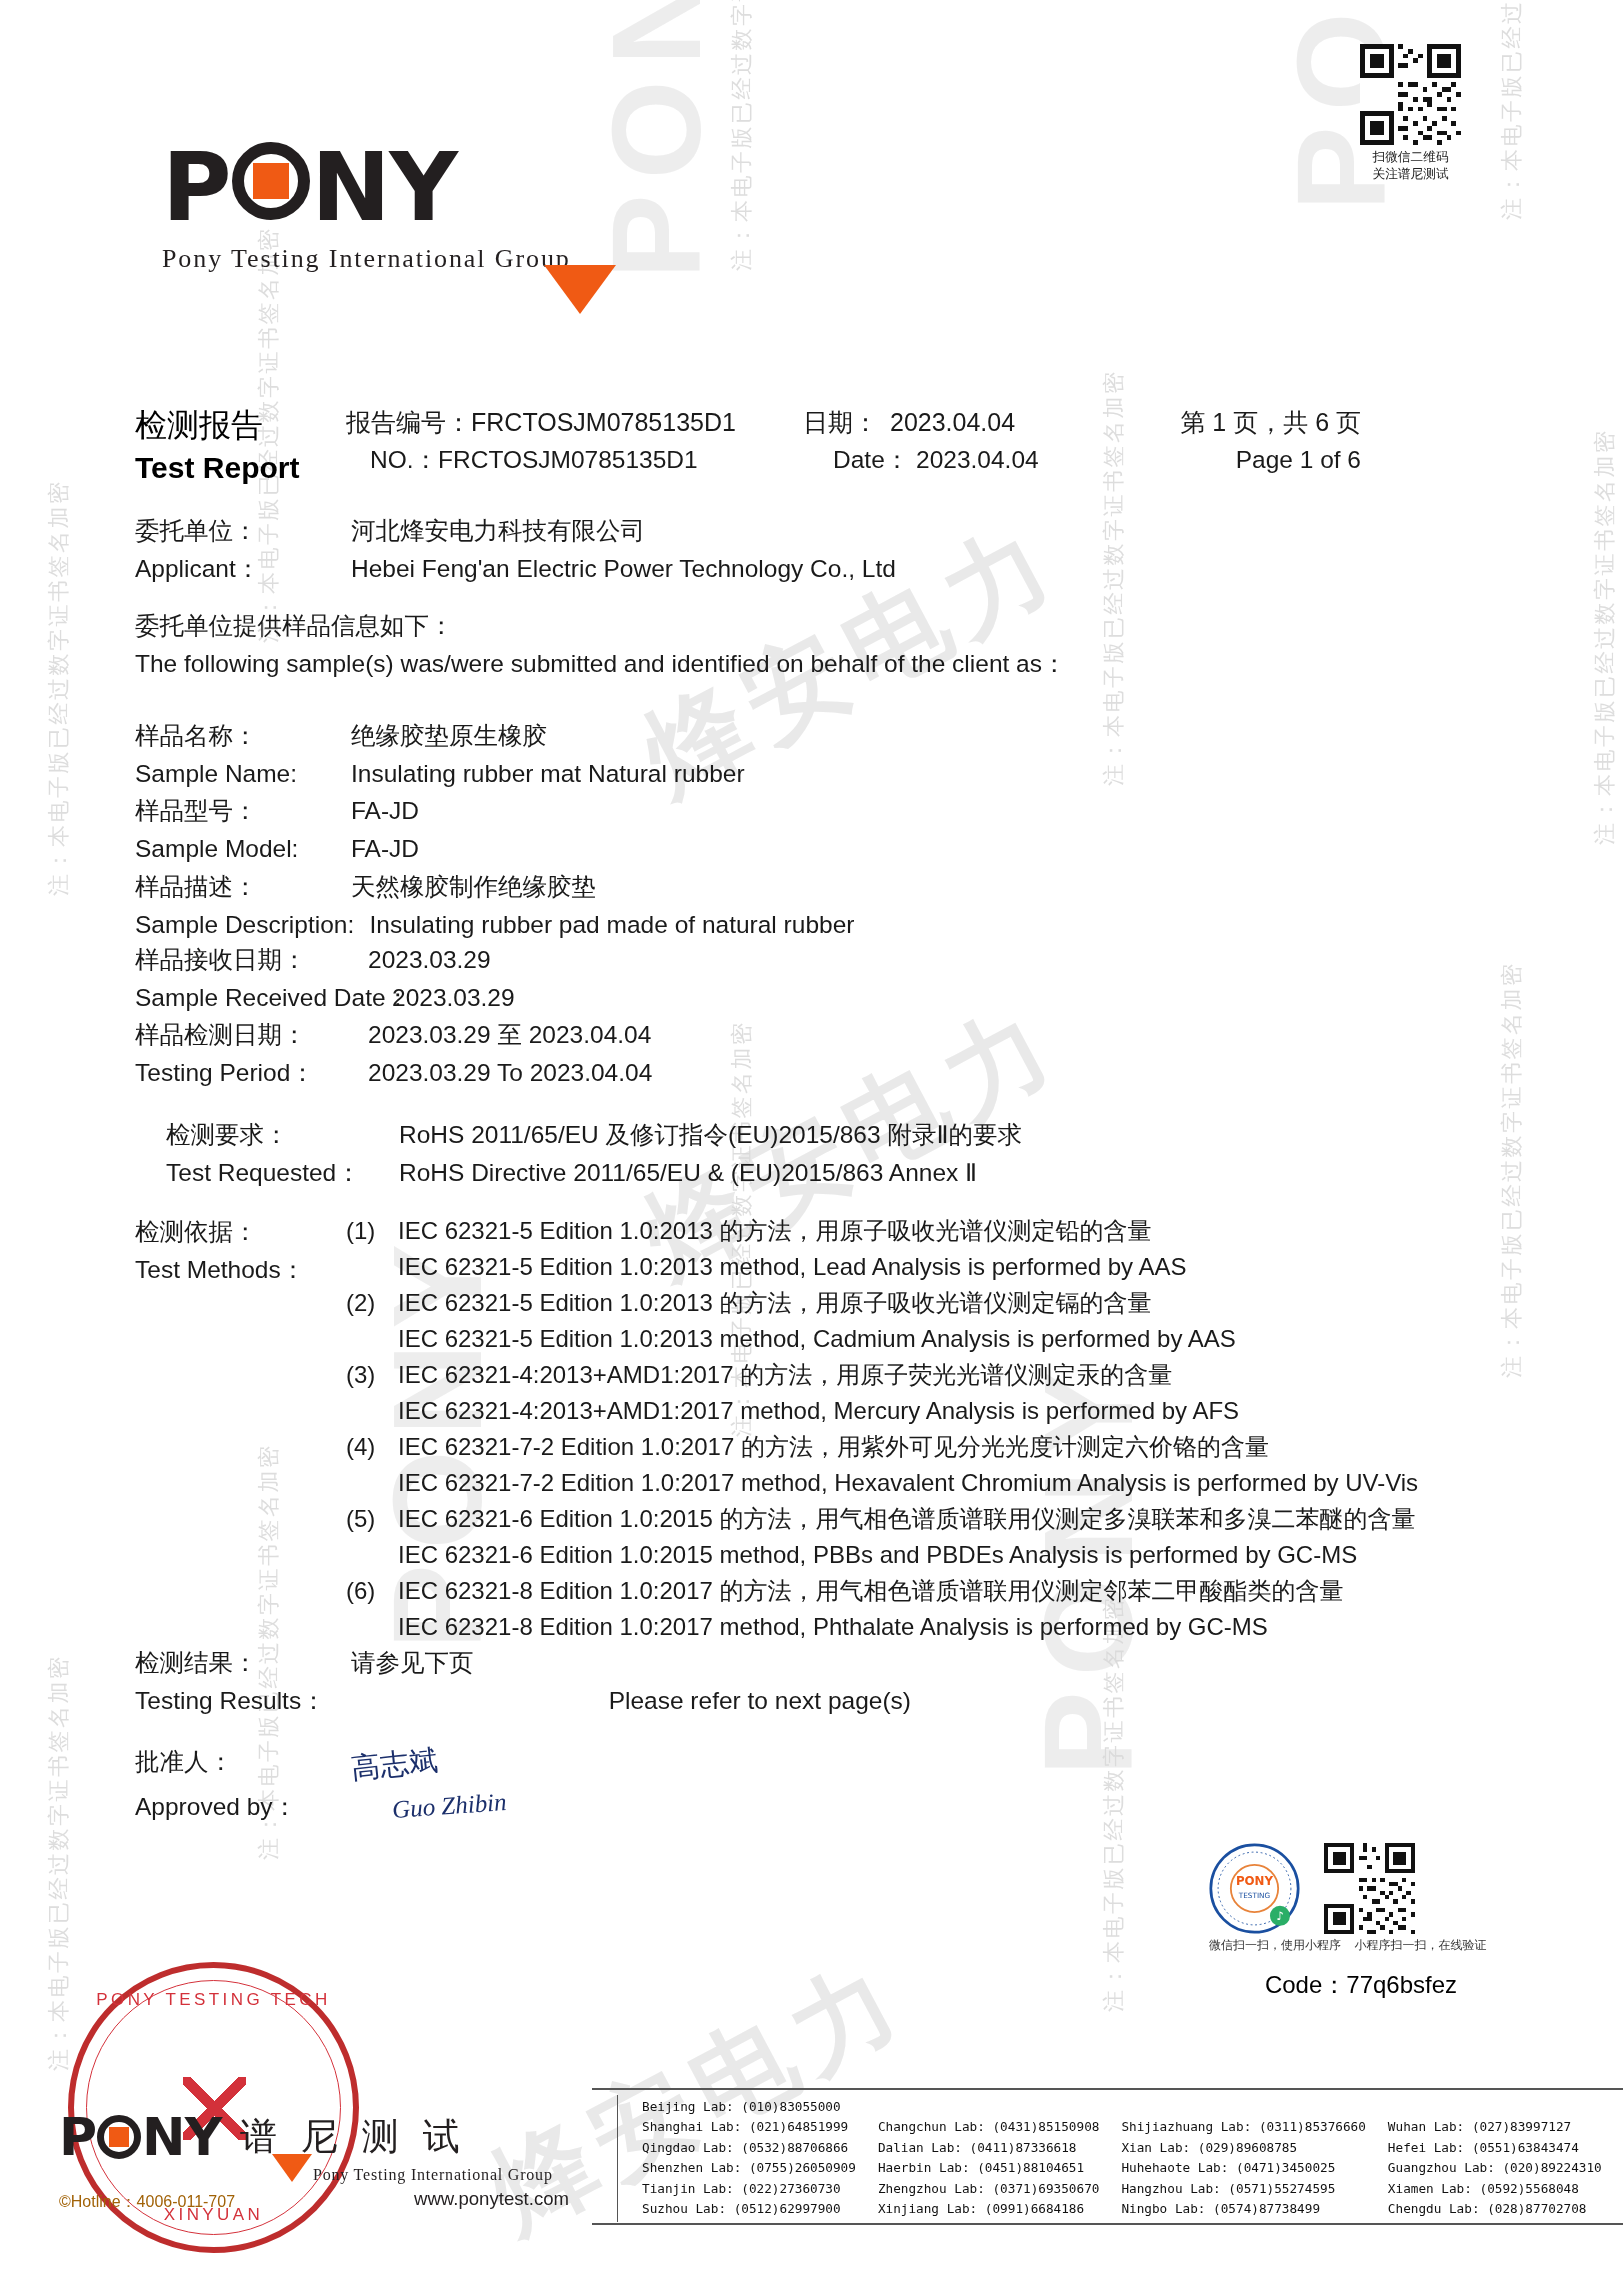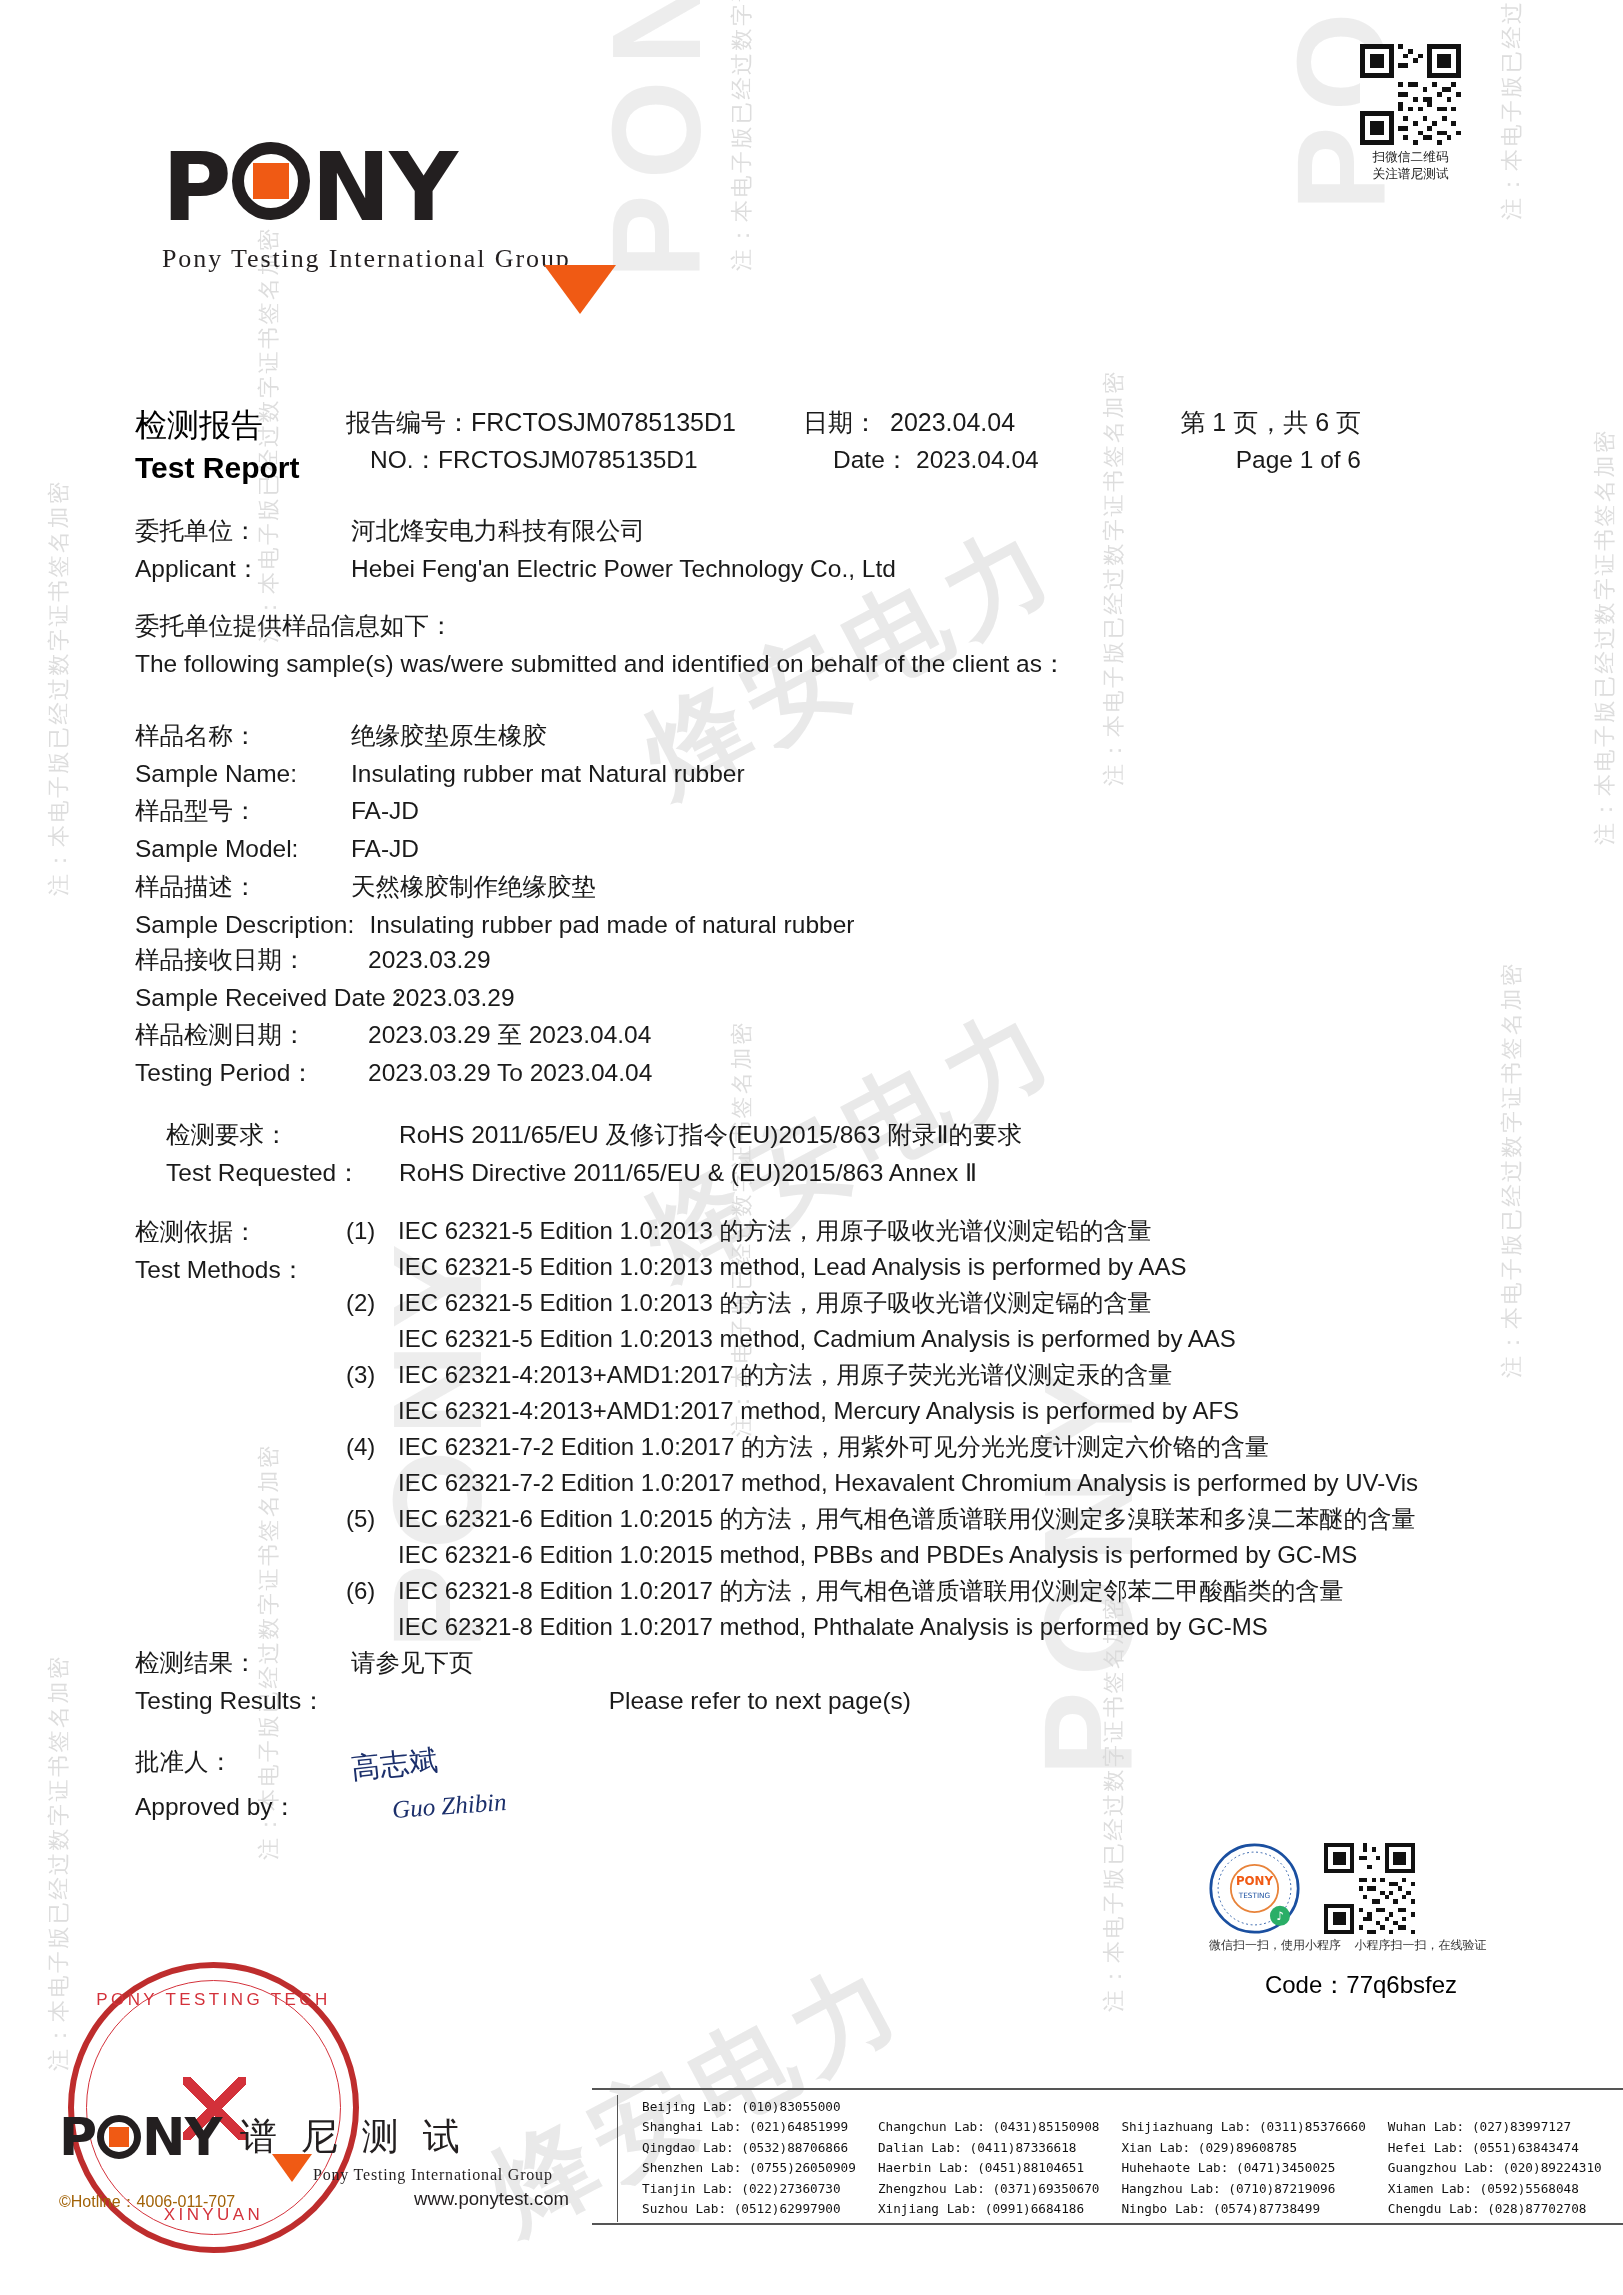--- a/index.html
+++ b/index.html
@@ -575,21 +575,21 @@
           </tr>
           <tr>
             <td>Shenzhen Lab:  (0755)26050909</td>
             <td>Haerbin Lab:  (0451)88104651</td>
             <td>Huhehaote Lab:  (0471)3450025</td>
             <td>Guangzhou Lab:  (020)89224310</td>
           </tr>
           <tr>
             <td>Tianjin Lab:  (022)27360730</td>
             <td>Zhengzhou Lab:  (0371)69350670</td>
-            <td>Hangzhou Lab:  (0710)87219096</td>
+            <td>Hangzhou Lab:  (0571)55274595</td>
             <td>Xiamen Lab:  (0592)5568048</td>
           </tr>
           <tr>
             <td>Suzhou Lab:  (0512)62997900</td>
             <td>Xinjiang Lab:  (0991)6684186</td>
             <td>Ningbo Lab:  (0574)87738499</td>
             <td>Chengdu Lab:  (028)87702708</td>
           </tr>
         </tbody>
           </table>

